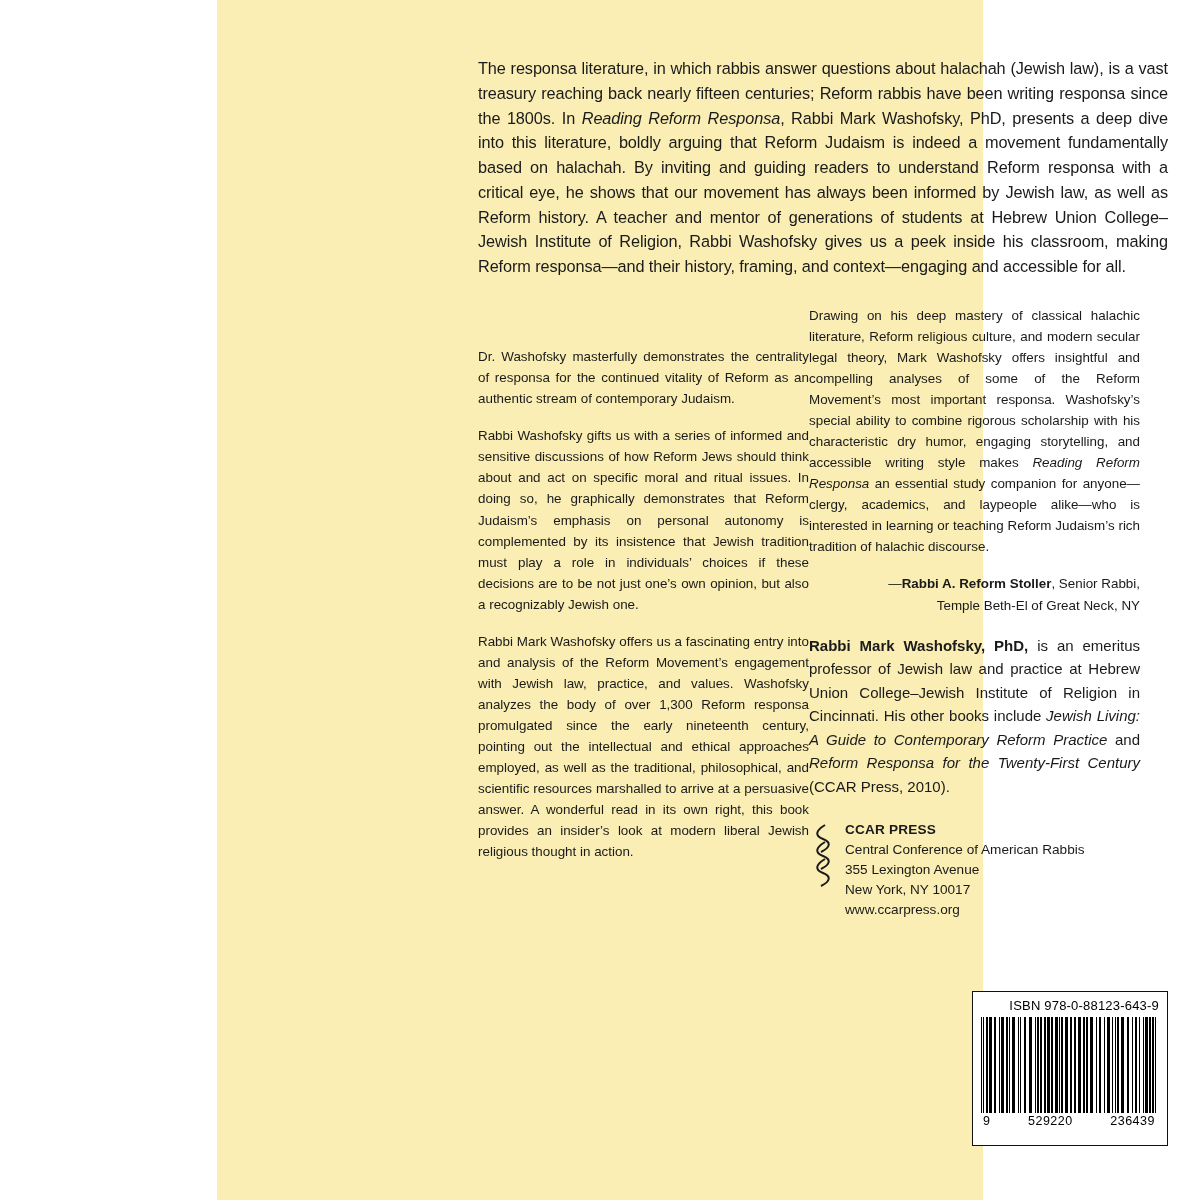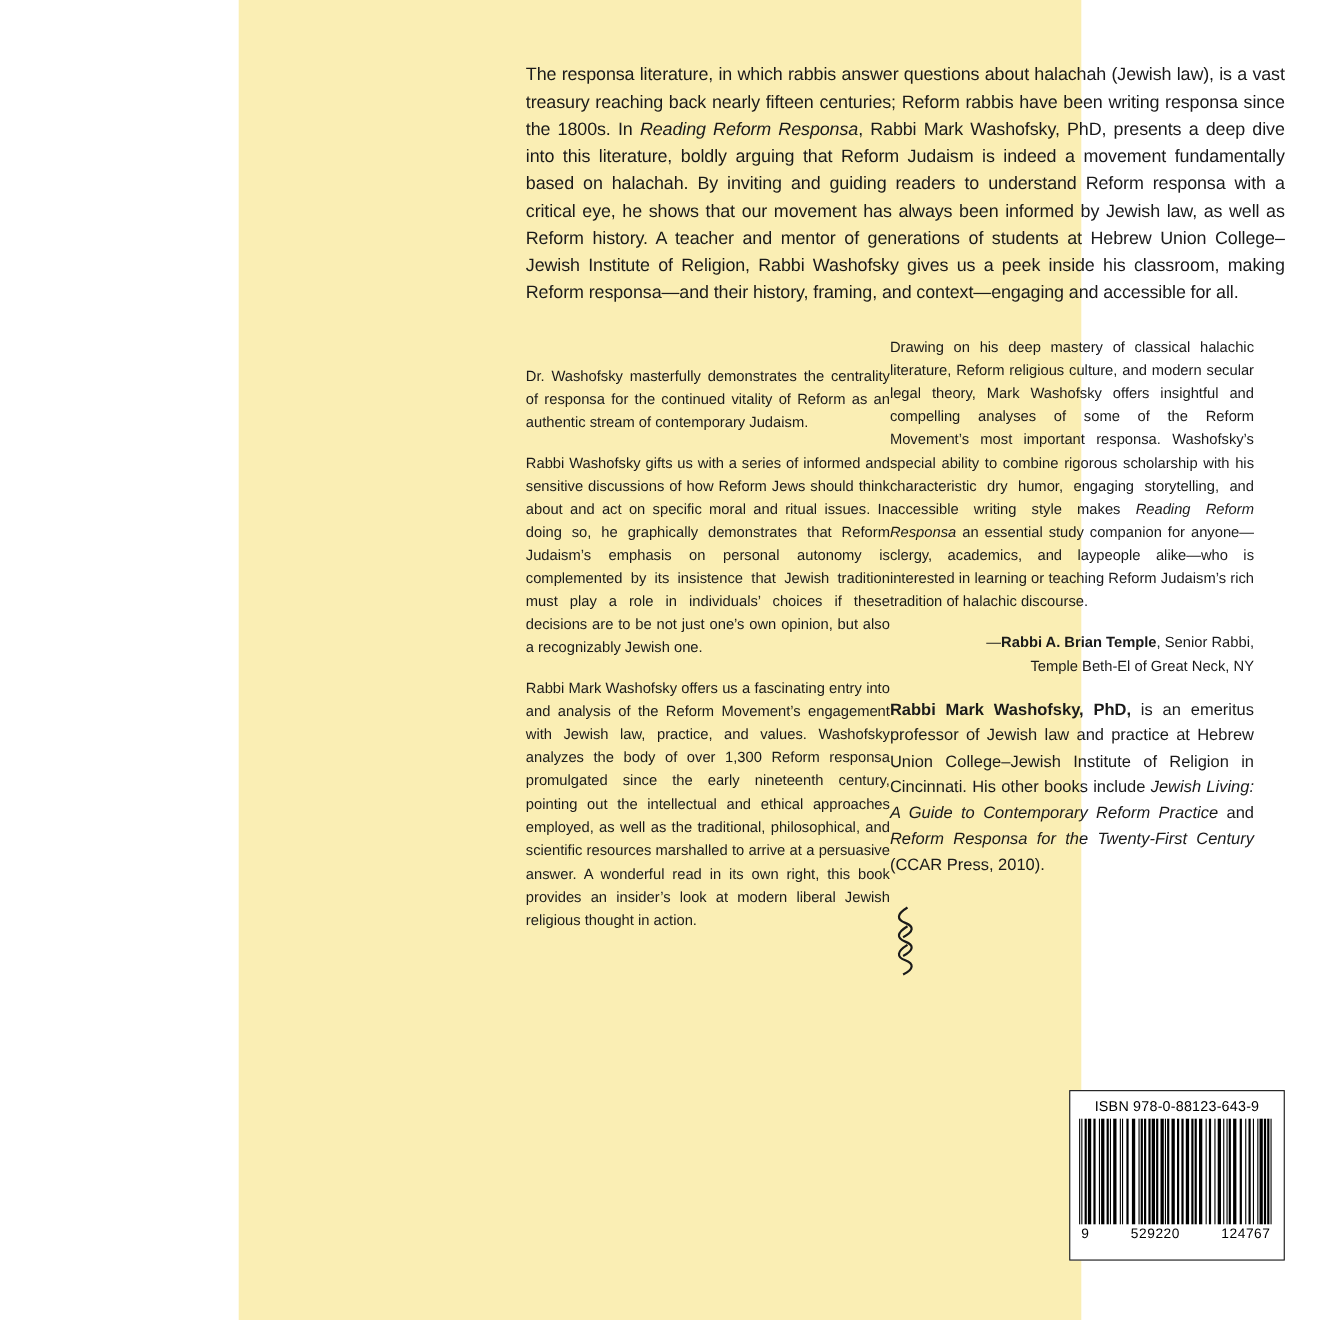--- a/index.html
+++ b/index.html
@@ -115,21 +115,21 @@
     width: 196px;
     height: 155px;
     background: #ffffff;
     border: 1px solid #111;
     box-sizing: border-box;
     padding: 6px 8px 4px 8px;
   }
   .isbn-text {
     font-family: "Liberation Sans", sans-serif;
     font-size: 13px;
-    text-align: center;
+    text-align: right;
     color: #000;
     letter-spacing: 0.2px;
     margin-bottom: 4px;
   }
   .bars {
     display: flex;
     align-items: flex-end;
     height: 96px;
     gap: 0;
     justify-content: center;
@@ -163,30 +163,37 @@
         <div class="col">
           <p class="blurb tight">Dr. Washofsky masterfully demonstrates the centrality of responsa for the continued vitality of Reform as an authentic stream of contemporary Judaism.</p>
 
           <p class="blurb tight">Rabbi Washofsky gifts us with a series of informed and sensitive discussions of how Reform Jews should think about and act on specific moral and ritual issues. In doing so, he graphically demonstrates that Reform Judaism’s emphasis on personal autonomy is complemented by its insistence that Jewish tradition must play a role in individuals’ choices if these decisions are to be not just one’s own opinion, but also a recognizably Jewish one.</p>
 
           <p class="blurb tight">Rabbi Mark Washofsky offers us a fascinating entry into and analysis of the Reform Movement’s engagement with Jewish law, practice, and values. Washofsky analyzes the body of over 1,300 Reform responsa promulgated since the early nineteenth century, pointing out the intellectual and ethical approaches employed, as well as the traditional, philosophical, and scientific resources marshalled to arrive at a persuasive answer. A wonderful read in its own right, this book provides an insider’s look at modern liberal Jewish religious thought in action.</p>
         </div>
 
         <div class="col">
           <p class="blurb tight">Drawing on his deep mastery of classical halachic literature, Reform religious culture, and modern secular legal theory, Mark Washofsky offers insightful and compelling analyses of some of the Reform Movement’s most important responsa. Washofsky’s special ability to combine rigorous scholarship with his characteristic dry humor, engaging storytelling, and accessible writing style makes <i>Reading Reform Responsa</i> an essential study companion for anyone—clergy, academics, and laypeople alike—who is interested in learning or teaching Reform Judaism’s rich tradition of halachic discourse.</p>
-          <p class="attrib">—<b>Rabbi A. Brian Temple</b>, Senior Rabbi,<br>Temple Beth-El of Great Neck, NY</p>
+          <p class="attrib">—<b>Rabbi A. Reform Stoller</b>, Senior Rabbi,<br>Temple Beth-El of Great Neck, NY</p>
 
           <p class="bio"><b>Rabbi Mark Washofsky, PhD,</b> is an emeritus professor of Jewish law and practice at Hebrew Union College–Jewish Institute of Religion in Cincinnati. His other books include <i>Jewish Living: A Guide to Contemporary Reform Practice</i> and <i>Reform Responsa for the Twenty-First Century</i> (CCAR Press, 2010).</p>
 
           <div class="pub">
             <svg class="pub-logo" viewBox="0 0 26 66">
               <path d="M16 3 C6 9, 6 14, 14 17 C22 20, 22 25, 12 30" fill="none" stroke="#1a1a1a" stroke-width="2"></path>
               <path d="M16 20 C6 26, 6 31, 14 34 C22 37, 22 42, 12 47" fill="none" stroke="#1a1a1a" stroke-width="2"></path>
               <path d="M16 37 C6 43, 6 48, 14 51 C22 54, 22 59, 12 64" fill="none" stroke="#1a1a1a" stroke-width="2"></path>
             </svg>
+            <div class="pub-text">
+              <div class="pub-name">CCAR PRESS</div>
+              <div>Central Conference of American Rabbis</div>
+              <div>355 Lexington Avenue</div>
+              <div>New York, NY 10017</div>
+              <div>www.ccarpress.org</div>
+            </div>
           </div>
         </div>
 
       </div>
 
       <div class="barcode-box">
         <div class="isbn-text">ISBN 978-0-88123-643-9</div>
         <div class="bars" id="bars">
             <i style="width: 1px;"></i>
             <i style="width: 1px; background: transparent;"></i>
@@ -279,19 +286,19 @@
             <i style="width: 2px;"></i>
             <i style="width: 1px; background: transparent;"></i>
             <i style="width: 2px;"></i>
             <i style="width: 1px; background: transparent;"></i>
             <i style="width: 1px;"></i>
             <i style="width: 3px; background: transparent;"></i>
           </div>
         <div class="ean">
           <span>9</span>
           <span>529220</span>
-          <span>124767</span>
+          <span>236439</span>
         </div>
       </div>
 
     </div>
   </div>
 </div>
 
 </body></html>

